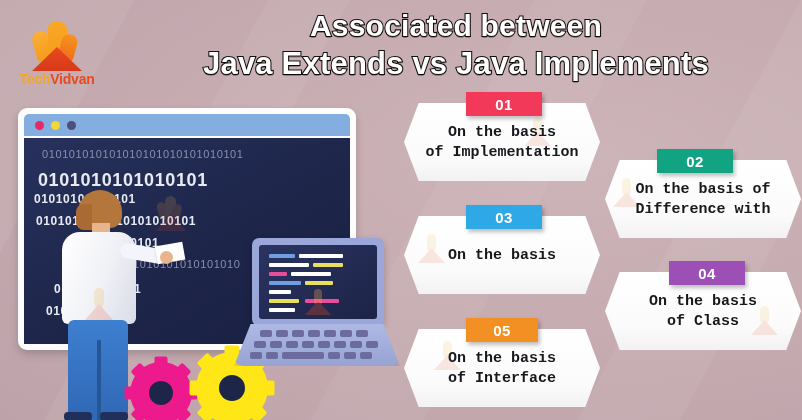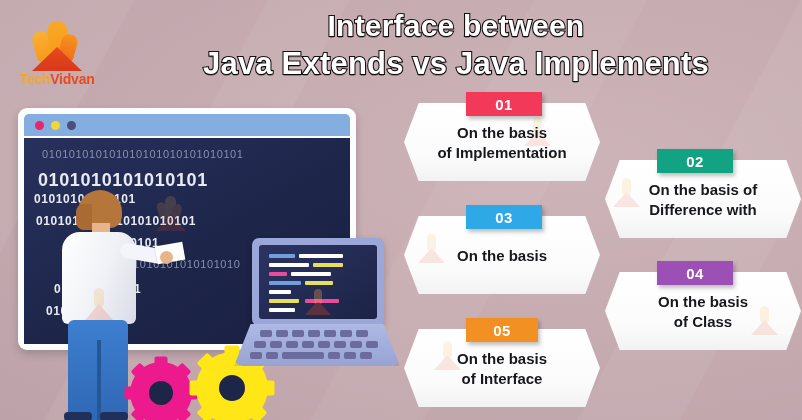--- a/index.html
+++ b/index.html
@@ -159,21 +159,21 @@
   
   .ribbon{position:absolute;}
   .hex{
     position:relative;width:100%;height:100%;
     background:linear-gradient(180deg,#ffffff 0%,#fbfbfb 70%,#f2f2f2 100%);
     clip-path:polygon(7.5% 0%, 92.5% 0%, 100% 50%, 92.5% 100%, 7.5% 100%, 0% 50%);
     filter:drop-shadow(2px 4px 4px rgba(0,0,0,0.28));
   }
   .hex-text{
     position:absolute;left:0;right:0;top:50%;transform:translateY(-46%);
-    text-align:center;color:#16181c;font-weight:bold;font-size:15px;line-height:1.35;
+    text-align:center;color:#16181c;font-weight:bold;font-size:15px;line-height:1.35;font-family:Liberation Mono, monospace;
   }
   .num-band{
     position:absolute;height:24px;top:-11px;
     display:flex;align-items:center;justify-content:center;
     color:#ffffff;font-size:15px;font-weight:bold;letter-spacing:0.5px;
     box-shadow:2px 3px 4px rgba(0,0,0,0.25);
   }
   .ribbon-wm{position:absolute;opacity:0.12;pointer-events:none;}
   .ribbon-wm .f1{position:absolute;left:9px;top:0;width:9px;height:18px;background:#f5a623;border-radius:5px;}
   .ribbon-wm .fb{position:absolute;left:0;top:14px;width:27px;height:15px;background:#e8491d;clip-path:polygon(50% 0,100% 100%,0 100%);}
@@ -189,21 +189,21 @@
       <div class="flame-a"></div>
       <div class="flame-c"></div>
       <div class="flame-base"></div>
     </div>
     <div class="logo-text">
       <span class="t1">Tech</span><span class="t2">Vidvan</span>
     </div>
   </div>
 
   <div class="title">
-    <span>Interface between</span>
+    <span>Associated between</span>
     <span class="ln2">Java Extends vs Java Implements</span>
   </div>
 
   <div class="illus">
 
     <div class="screen-frame">
       <div class="screen-bar">
         <span class="dot d1"></span>
         <span class="dot d2"></span>
         <span class="dot d3"></span>
@@ -355,21 +355,21 @@
       <div>On the basis</div>
     </div>
   </div>
 
   <div class="ribbon" style="left:605px;top:272px;width:196px;height:78px;">
     <div class="hex"></div>
     <div class="ribbon-wm" style="left:146px;top:34px;width:28px;height:30px;">
       <div class="f1"></div>
         <div class="fb"></div>
     </div>
-    <div class="num-band" style="left:52px;width:76px;background:#9c4fb5;">04</div>
+    <div class="num-band" style="left:64px;width:76px;background:#9c4fb5;">04</div>
     <div class="hex-text">
       <div>On the basis</div>
       <div>of Class</div>
     </div>
   </div>
 
   <div class="ribbon" style="left:404px;top:329px;width:196px;height:78px;">
     <div class="hex"></div>
     <div class="ribbon-wm" style="left:30px;top:12px;width:28px;height:30px;">
       <div class="f1"></div>

